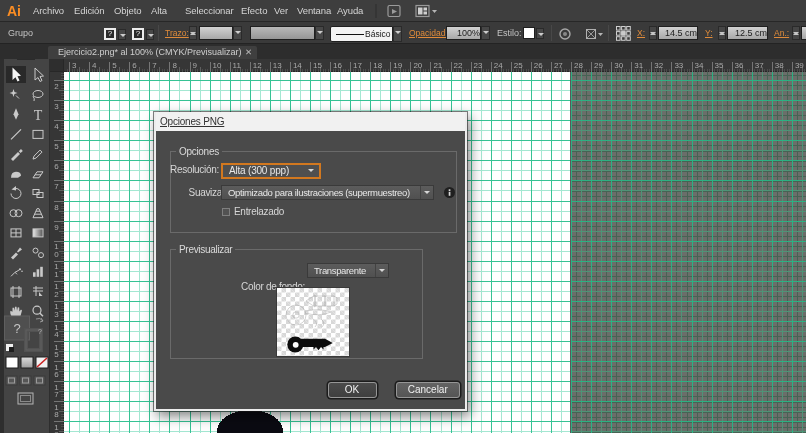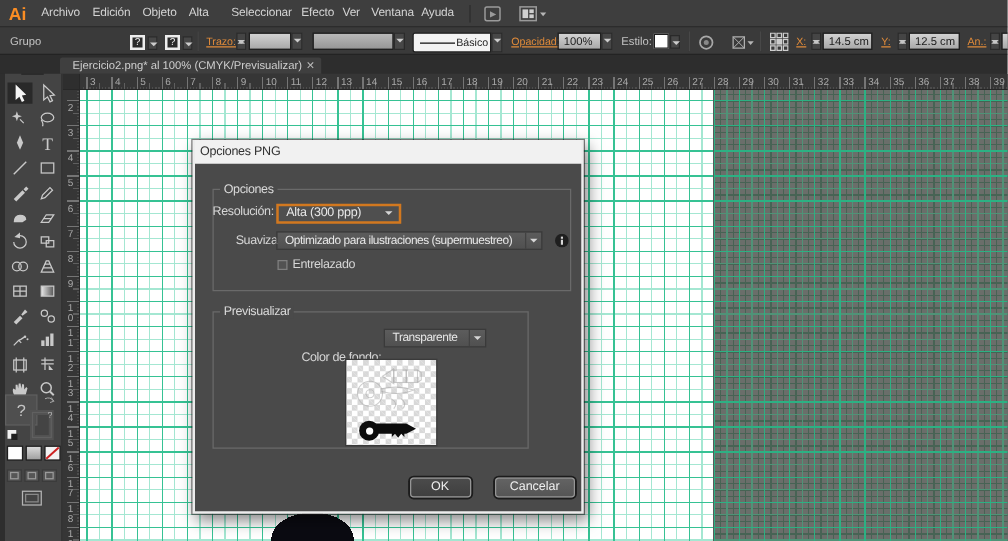--- a/index.html
+++ b/index.html
@@ -3,38 +3,38 @@
 * { margin:0; padding:0; box-sizing:border-box; }
 html,body { width:806px; height:433px; overflow:hidden; }
 body { font-family:"Liberation Sans", sans-serif; background:#3a3a3a; position:relative; }
 .abs { position:absolute; }
 #menubar { left:0; top:0; width:806px; height:22px; background:#3e3e3e; border-bottom:1px solid #272727; }
 #menubar .mi { position:absolute; top:0; height:22px; line-height:22px; color:#d4d4d4; font-size:9.5px; letter-spacing:-0.1px; }
 #ailogo { position:absolute; left:7px; top:0; height:22px; line-height:22px; color:#fb8d23; font-size:14px; font-weight:bold; }
 #ctrlbar { left:0; top:22px; width:806px; height:22px; background:#3a3a3a; border-bottom:1px solid #232323; }
 .olbl { position:absolute; top:6px; height:11px; line-height:11px; font-size:8.5px; color:#e08b3a; text-decoration:underline; }
 .glbl { position:absolute; top:6px; height:11px; line-height:11px; font-size:9px; color:#c3c3c3; }
-.fld { position:absolute; top:4px; height:14px; background:linear-gradient(#d2d2d2,#a8a8a8); border:1px solid #1f1f1f; font-size:9px; color:#1c1c1c; line-height:12px; padding-left:4px; }
+.fld { position:absolute; top:4px; height:14px; background:linear-gradient(#d2d2d2,#a8a8a8); border:1px solid #1f1f1f; font-size:9px; color:#1c1c1c; line-height:12px; padding-left:4px;text-align:right; }
 .drop { position:absolute; top:4px; height:14px; width:9px; background:#474747; border:1px solid #2a2a2a; }
 .drop:after { content:""; position:absolute; left:0.5px; top:4px; border:3px solid transparent; border-top-color:#ccc; }
 .spin { position:absolute; top:4px; height:14px; width:8px; background:#454545; border:1px solid #2a2a2a; }
 .spin:before { content:""; position:absolute; left:0px; top:1.5px; border:3px solid transparent; border-bottom-color:#c5c5c5; }
 .spin:after { content:""; position:absolute; left:0px; bottom:1.5px; border:3px solid transparent; border-top-color:#c5c5c5; }
 .qbox { position:absolute; top:6px; width:12px; height:12px; background:#2a2a2a; border:2px solid #ededed; color:#eee; font-size:8px; line-height:8px; text-align:center; }
 .sep { position:absolute; top:3px; height:16px; width:1px; background:#2c2c2c; border-right:1px solid #484848; }
 #tabbar { left:0; top:44px; width:806px; height:15px; background:#2d2d2d; }
 #tab { position:absolute; left:48px; top:2px; width:209px; height:13px; background:#3f3f3f; border-radius:2px 2px 0 0; color:#cfcfcf; font-size:9px; line-height:13px; padding-left:10px; }
 #tab .x { position:absolute; right:5px; top:0; color:#bbb; font-size:8.5px; }
 #tbwrap { left:0; top:44px; width:50px; height:389px; background:#2e2e2e; }
 #tbpanel { position:absolute; left:4px; top:12px; width:45px; height:377px; background:#444444; }
 #tbgrip { position:absolute; left:13px; top:2px; width:18px; height:2px; background:#2b2b2b; }
 #selcell { position:absolute; left:2px; top:10px; width:20px; height:17px; background:#292929; }
 #collapse { position:absolute; left:5px; top:2px; color:#b5b5b5; font-size:7px; letter-spacing:0; }
 #dlg { left:154px; top:112px; width:313px; height:298.5px; background:#ececec; box-shadow:0 0 0 1px rgba(25,25,25,.55), 3px 5px 12px rgba(0,0,0,.5); }
-#dlgtitle { position:absolute; left:2px; top:0; right:2px; height:18.5px; background:#f1f1f1; color:#323232; font-size:10px; line-height:19px; padding-left:4px; letter-spacing:-0.2px; }
+#dlgtitle { position:absolute; left:2px; top:0; right:2px; height:18.5px; background:#f1f1f1; color:#323232; font-size:10px; line-height:19px; padding-left:4px; letter-spacing:-0.2px;text-decoration:underline; }
 #dlgbody { position:absolute; left:2px; top:18.5px; right:2px; bottom:2px; background:#4a4a4a; }
 .fs { position:absolute; border:1px solid #6a6a6a; }
 .fslbl { position:absolute; top:-6px; left:5px; background:#4a4a4a; padding:0 3px; font-size:10px; line-height:11px; color:#dadada; letter-spacing:-0.3px; }
 .dlbl { position:absolute; font-size:10px; color:#d6d6d6; line-height:12px; letter-spacing:-0.3px; }
 .ddown { position:absolute; background:linear-gradient(#5c5c5c,#505050); border:1px solid #3a3a3a; color:#e8e8e8; font-size:9.5px; letter-spacing:-0.35px; }
 .ddown .txt { position:absolute; left:6px; top:0; bottom:0; line-height:13px; white-space:nowrap; }
 .ddown .ar { position:absolute; right:0; top:0; bottom:0; width:13px; border-left:1px solid #424242; }
 .ddown .ar:after { content:""; position:absolute; left:3px; top:5px; border:3px solid transparent; border-top-color:#d6d6d6; }
 #resdrop { border:2px solid #d2781f; background:#4f4f4f; font-size:10px; letter-spacing:-0.2px;padding-left:36px; }
 #resdrop .ar { border-left:none; }

